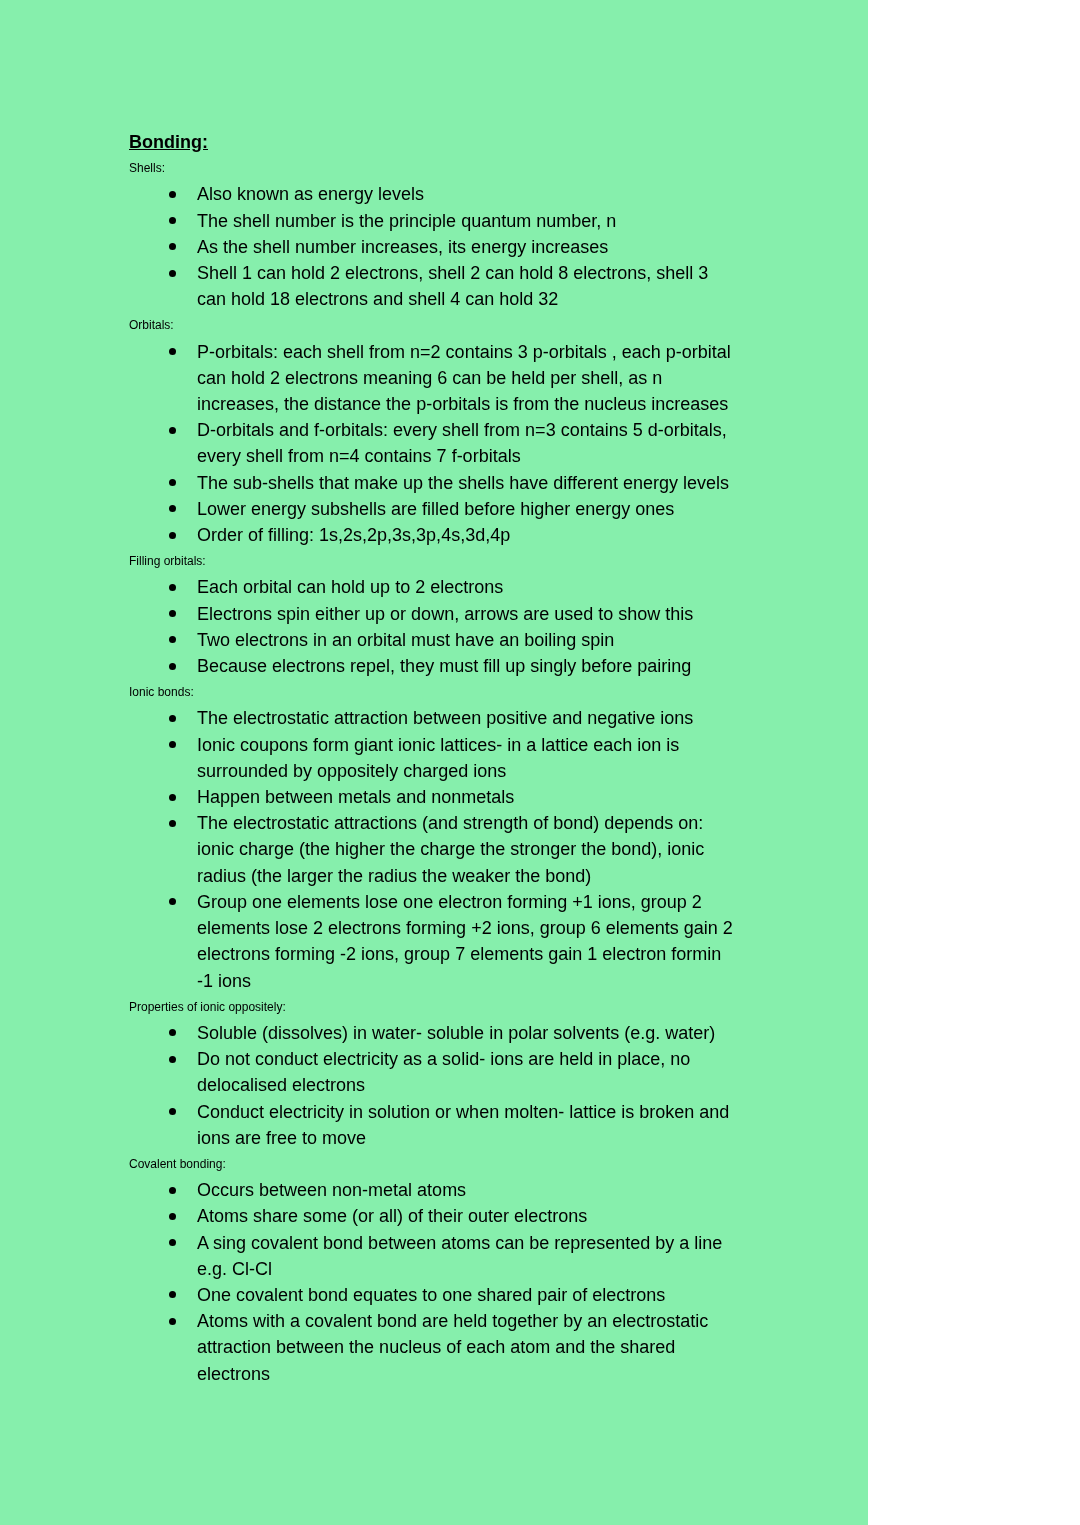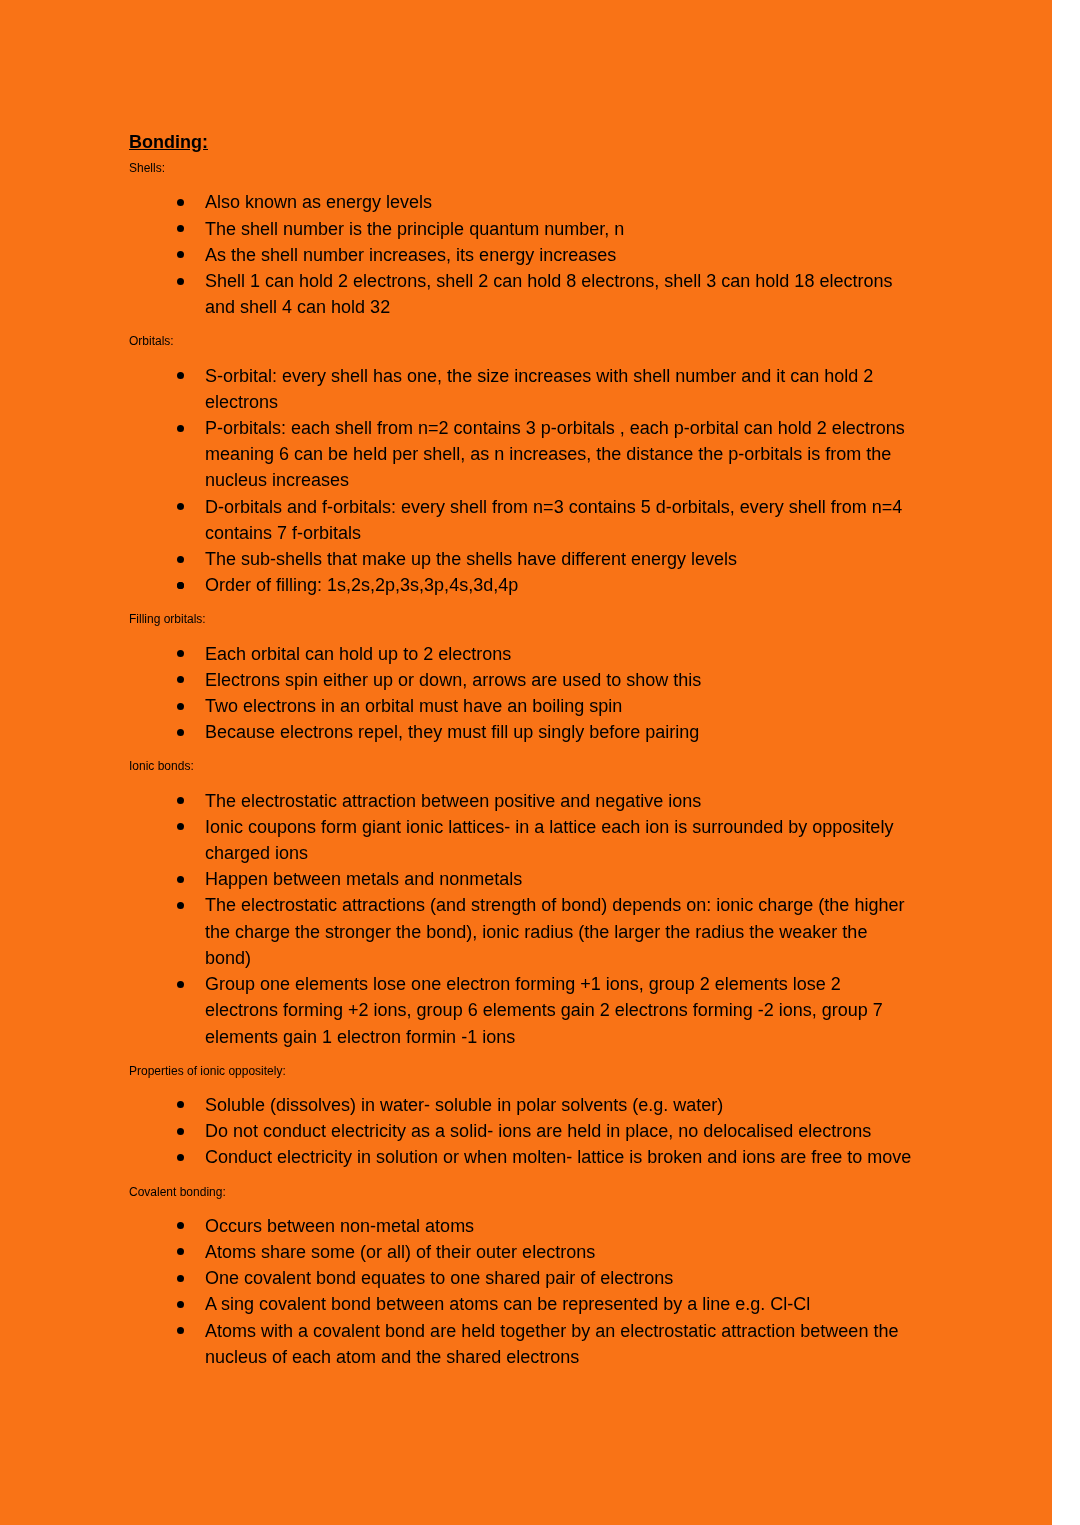--- a/index.html
+++ b/index.html
@@ -9,39 +9,39 @@
   }
   body {
     width: 1080px;
     height: 1525px;
     font-family: "Liberation Sans", sans-serif;
     color: #000000;
     overflow: hidden;
   }
   .page {
     box-sizing: border-box;
-    width: 1052px;
+    width: 868px;
     height: 1525px;
     padding: 129px 126px 0 129px;
-    background: #f97316;
+    background: #86efac;
   }
   .doc-title {
     margin: 0;
     font-size: 18px;
     line-height: 26.2px;
     font-weight: 700;
     text-decoration: underline;
   }
   .section-heading {
     font-size: 12px;
     line-height: 26.2px;
     font-weight: 400;
   }
   ul.bullet-list {
-    margin: 8px;
+    margin: 0;
     padding: 0;
     list-style: none;
   }
   li.bullet-item {
     position: relative;
     padding-left: 68px;
     font-size: 18px;
     line-height: 26.2px;
   }
   li.bullet-item .bullet {
@@ -65,25 +65,24 @@
         <ul class="bullet-list">
           <li class="bullet-item"><span class="bullet"></span><span class="item-text">Also known as energy levels</span></li>
           <li class="bullet-item"><span class="bullet"></span><span class="item-text">The shell number is the principle quantum number, n</span></li>
           <li class="bullet-item"><span class="bullet"></span><span class="item-text">As the shell number increases, its energy increases</span></li>
           <li class="bullet-item"><span class="bullet"></span><span class="item-text">Shell 1 can hold 2 electrons, shell 2 can hold 8 electrons, shell 3 can hold 18 electrons and shell 4 can hold 32</span></li>
         </ul>
       </div>
       <div class="section">
         <div class="section-heading">Orbitals:</div>
         <ul class="bullet-list">
-          <li class="bullet-item"><span class="bullet"></span><span class="item-text">S-orbital: every shell has one, the size increases with shell number and it can hold 2 electrons</span></li>
           <li class="bullet-item"><span class="bullet"></span><span class="item-text">P-orbitals: each shell from n=2 contains 3 p-orbitals , each p-orbital can hold 2 electrons meaning 6 can be held per shell, as n increases, the distance the p-orbitals is from the nucleus increases</span></li>
           <li class="bullet-item"><span class="bullet"></span><span class="item-text">D-orbitals and f-orbitals: every shell from n=3 contains 5 d-orbitals, every shell from n=4 contains 7 f-orbitals</span></li>
           <li class="bullet-item"><span class="bullet"></span><span class="item-text">The sub-shells that make up the shells have different energy levels</span></li>
-          <li class="bullet-item"><span class="bullet"></span></li>
+          <li class="bullet-item"><span class="bullet"></span><span class="item-text">Lower energy subshells are filled before higher energy ones</span></li>
           <li class="bullet-item"><span class="bullet"></span><span class="item-text">Order of filling: 1s,2s,2p,3s,3p,4s,3d,4p</span></li>
         </ul>
       </div>
       <div class="section">
         <div class="section-heading">Filling orbitals:</div>
         <ul class="bullet-list">
           <li class="bullet-item"><span class="bullet"></span><span class="item-text">Each orbital can hold up to 2 electrons</span></li>
           <li class="bullet-item"><span class="bullet"></span><span class="item-text">Electrons spin either up or down, arrows are used to show this</span></li>
           <li class="bullet-item"><span class="bullet"></span><span class="item-text">Two electrons in an orbital must have an boiling spin</span></li>
           <li class="bullet-item"><span class="bullet"></span><span class="item-text">Because electrons repel, they must fill up singly before pairing</span></li>
@@ -105,19 +104,19 @@
           <li class="bullet-item"><span class="bullet"></span><span class="item-text">Soluble (dissolves) in water- soluble in polar solvents (e.g. water)</span></li>
           <li class="bullet-item"><span class="bullet"></span><span class="item-text">Do not conduct electricity as a solid- ions are held in place, no delocalised electrons</span></li>
           <li class="bullet-item"><span class="bullet"></span><span class="item-text">Conduct electricity in solution or when molten- lattice is broken and ions are free to move</span></li>
         </ul>
       </div>
       <div class="section">
         <div class="section-heading">Covalent bonding:</div>
         <ul class="bullet-list">
           <li class="bullet-item"><span class="bullet"></span><span class="item-text">Occurs between non-metal atoms</span></li>
           <li class="bullet-item"><span class="bullet"></span><span class="item-text">Atoms share some (or all) of their outer electrons</span></li>
+          <li class="bullet-item"><span class="bullet"></span><span class="item-text">A sing covalent bond between atoms can be represented by a line e.g. Cl-Cl</span></li>
           <li class="bullet-item"><span class="bullet"></span><span class="item-text">One covalent bond equates to one shared pair of electrons</span></li>
-          <li class="bullet-item"><span class="bullet"></span><span class="item-text">A sing covalent bond between atoms can be represented by a line e.g. Cl-Cl</span></li>
           <li class="bullet-item"><span class="bullet"></span><span class="item-text">Atoms with a covalent bond are held together by an electrostatic attraction between the nucleus of each atom and the shared electrons</span></li>
         </ul>
       </div>
     </div>
 </div>
 
 </body></html>

